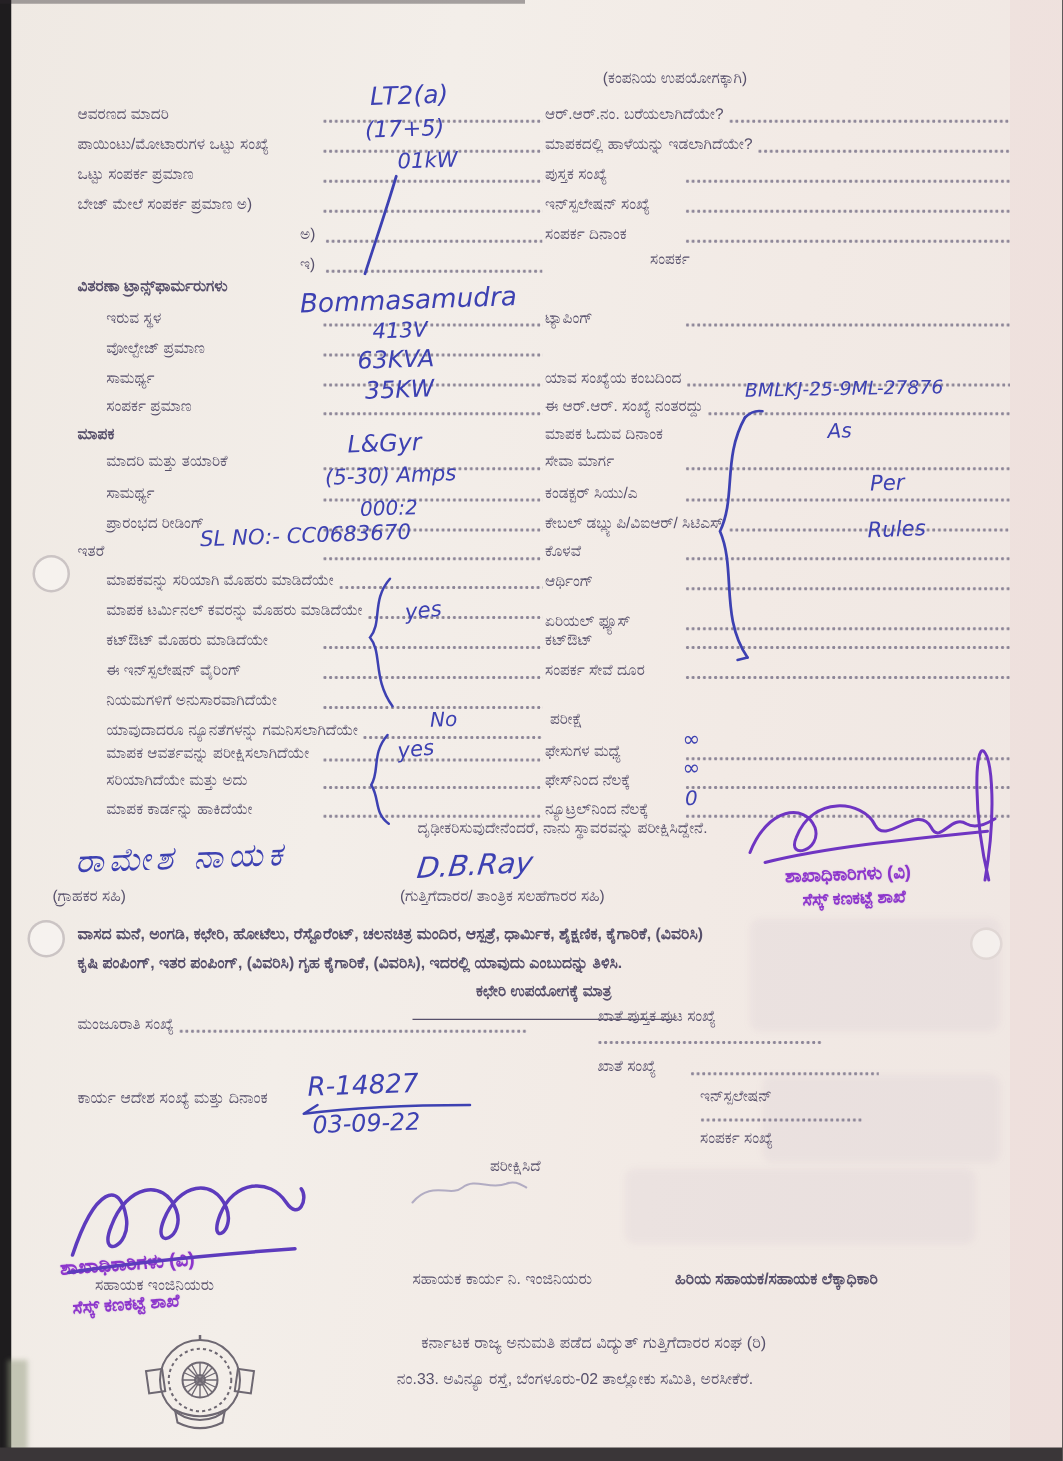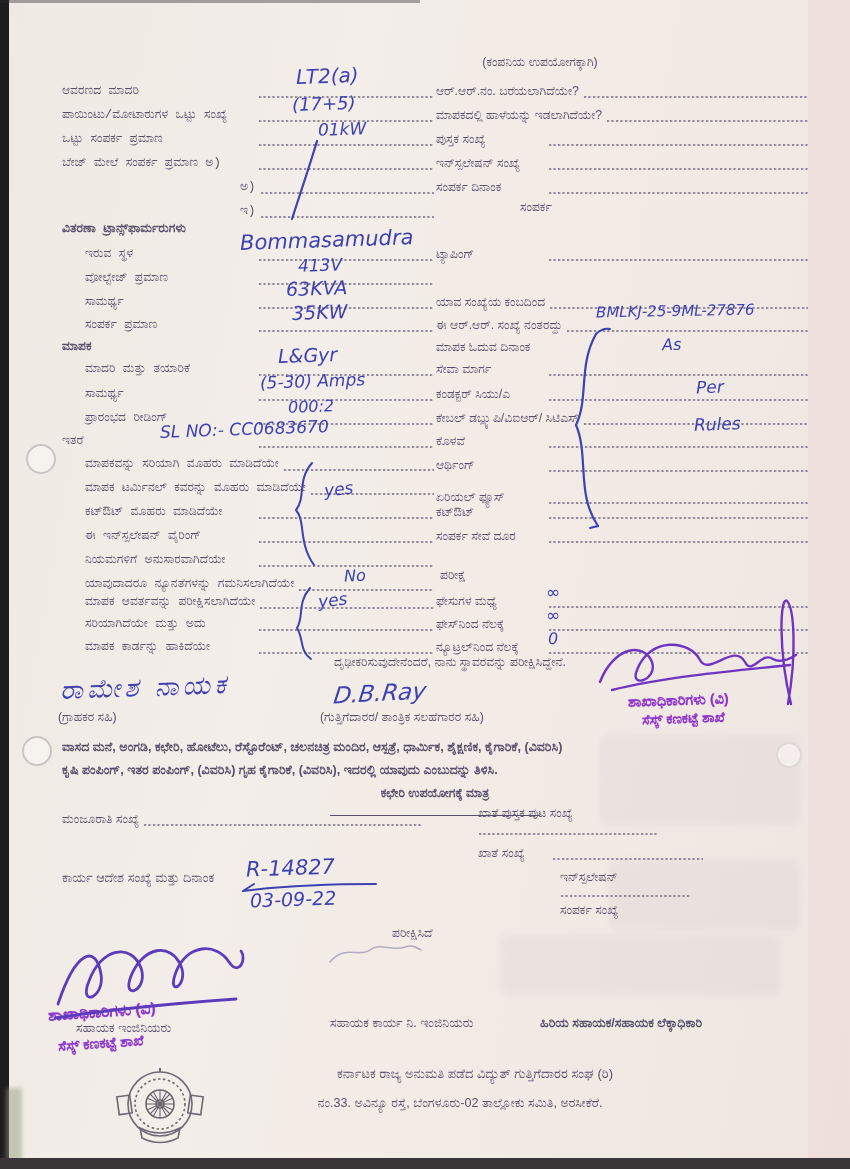--- a/index.html
+++ b/index.html
@@ -10,21 +10,21 @@
   .edge-left{position:absolute;left:0;top:0;width:9px;height:1169px;background:#1e1c1e;}
   .edge-bottom{position:absolute;left:0;bottom:0;width:850px;height:11px;background:#3a3638;}
   .edge-top{position:absolute;left:0;top:0;width:420px;height:3px;background:rgba(45,40,45,.4);}
   .corner-green{position:absolute;left:6px;top:1088px;width:16px;height:72px;background:rgba(150,158,130,.5);filter:blur(2px);}
   .pink-band{position:absolute;right:0;top:0;width:42px;height:1169px;background:rgba(233,195,195,.18);}
   .smudge{position:absolute;background:rgba(128,108,150,.06);filter:blur(3px);border-radius:8px;}
   .hole{position:absolute;border-radius:50%;background:rgba(248,245,242,.7);}
   
   .row{position:absolute;display:flex;align-items:flex-end;font-size:12.3px;color:#57506b;line-height:1.25;white-space:nowrap;}
   .lrow{left:62px;width:372px;}
-  .lrow .lbl{min-width:192px;font-family:Liberation Mono, monospace;}
+  .lrow .lbl{min-width:192px;}
   .lrow.ind{left:85px;width:349px;}
   .lrow.ind .lbl{min-width:169px;}
   .lrow.sub{left:240px;width:194px;}
   .lrow.sub .lbl{min-width:16px;}
   .rrow{left:436px;width:372px;}
   .rrow .lbl{min-width:108px;}
   .hdr .lbl{font-weight:bold;}
   .lbl{overflow:visible;}
   .dots{flex:1;height:12px;margin-left:4px;
         background-image:radial-gradient(circle at 2px 10px,#8d8698 1px,transparent 1.5px);
@@ -261,21 +261,21 @@
   <div class="hw" style="top:582px;left:546px;font-size:17px;">∞</div>
   <div class="hw" style="top:605px;left:546px;font-size:17px;">∞</div>
   <div class="hw" style="top:629px;left:548px;font-size:16px;">0</div>
   <div class="hw" style="top:856px;left:246px;font-size:21px;">R-14827</div>
   <div class="hw" style="top:888px;left:250px;font-size:19px;">03-09-22</div>
 
   <div class="ptext center" style="left:225px;top:655px;width:450px;">ದೃಢೀಕರಿಸುವುದೇನೆಂದರೆ, ನಾನು ಸ್ಥಾವರವನ್ನು ಪರೀಕ್ಷಿಸಿದ್ದೇನೆ.</div>
 
   <div class="hw" style="top:672px;left:60px;font-size:26px;letter-spacing:4px;transform:rotate(-2deg);">ರಾಮೇಶ ನಾಯಕ</div>
   <div class="hw" style="top:680px;left:334px;font-size:23px;transform:skewX(-10deg) rotate(-3deg);">D.B.Ray</div>
-  <div class="ptext" style="left:58px;top:710px;text-align:center;">(ಗ್ರಾಹಕರ ಸಹಿ)</div>
+  <div class="ptext" style="left:42px;top:710px;text-align:center;">(ಗ್ರಾಹಕರ ಸಹಿ)</div>
   <div class="ptext" style="left:320px;top:710px;">(ಗುತ್ತಿಗೆದಾರರ/ ತಾಂತ್ರಿಕ ಸಲಹೆಗಾರರ ಸಹಿ)</div>
 
   <div class="stamp" style="top:692px;left:628px;font-size:14.5px;transform:rotate(-2deg);">ಶಾಖಾಧಿಕಾರಿಗಳು (ವಿ)</div>
   <div class="stamp" style="top:711px;left:642px;font-size:13.5px;transform:rotate(-2deg);">ಸೆಸ್ಕ್ ಕಣಕಟ್ಟೆ ಶಾಖೆ</div>
 
   <div class="ptext bold" style="left:62px;top:740px;width:730px;white-space:normal;font-size:12.6px;">ವಾಸದ ಮನೆ, ಅಂಗಡಿ, ಕಛೇರಿ, ಹೋಟೆಲು, ರೆಸ್ಟೊರೆಂಟ್, ಚಲನಚಿತ್ರ ಮಂದಿರ, ಆಸ್ಪತ್ರೆ, ಧಾರ್ಮಿಕ, ಶೈಕ್ಷಣಿಕ, ಕೈಗಾರಿಕೆ, (ವಿವರಿಸಿ)</div>
   <div class="ptext bold" style="left:62px;top:763px;width:730px;white-space:normal;font-size:12.6px;">ಕೃಷಿ ಪಂಪಿಂಗ್, ಇತರ ಪಂಪಿಂಗ್, (ವಿವರಿಸಿ) ಗೃಹ ಕೈಗಾರಿಕೆ, (ವಿವರಿಸಿ), ಇದರಲ್ಲಿ ಯಾವುದು ಎಂಬುದನ್ನು ತಿಳಿಸಿ.</div>
 
   <div class="ptext bold center" style="left:330px;top:786px;width:210px;border-bottom:1.5px solid #57506b;padding-bottom:15px;">ಕಛೇರಿ ಉಪಯೋಗಕ್ಕೆ ಮಾತ್ರ</div>
   <div class="row" style="top:812px;left:62px;width:360px;">

